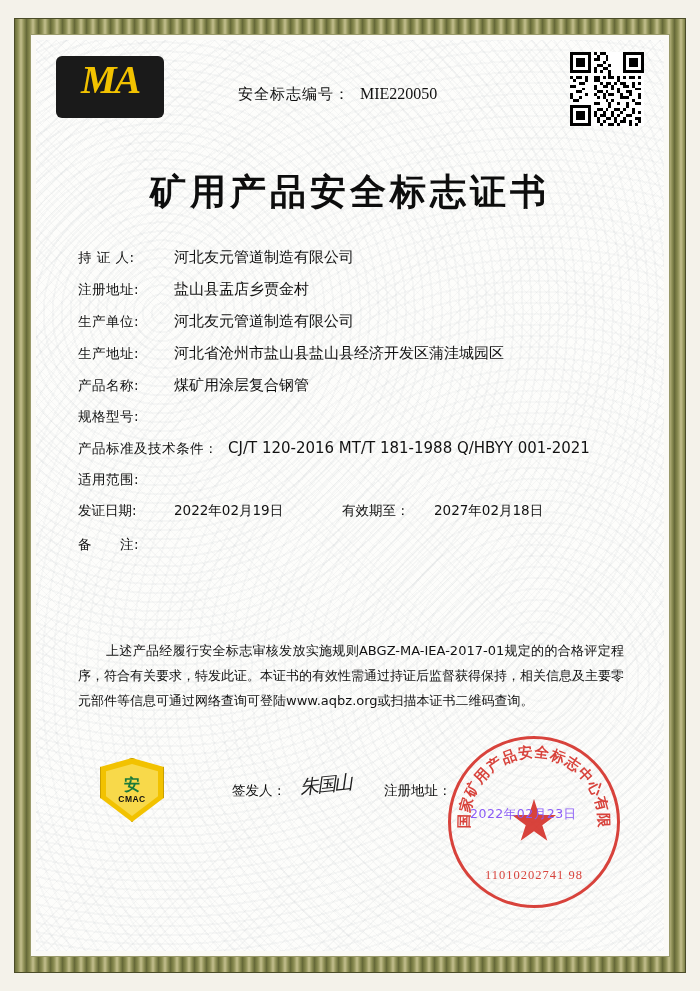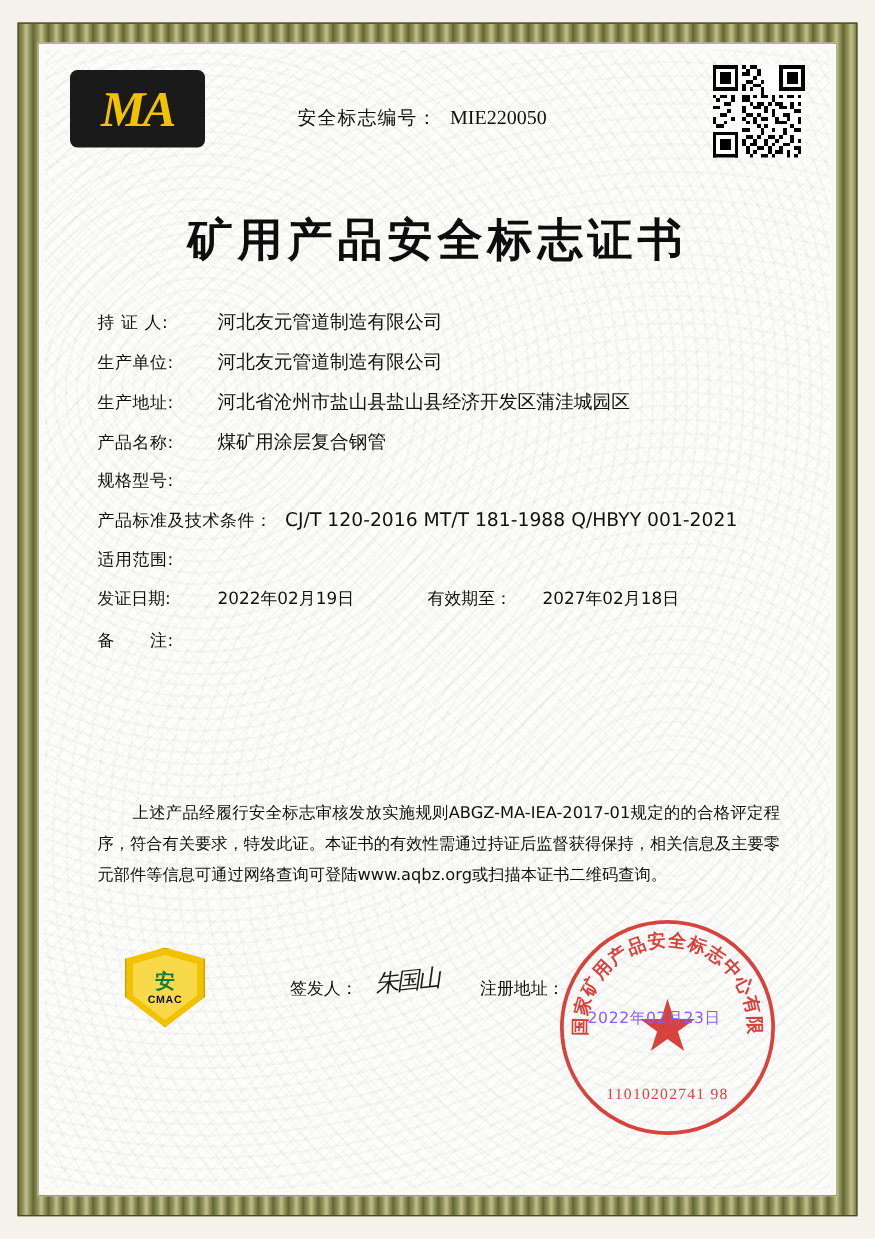--- a/index.html
+++ b/index.html
@@ -64,21 +64,20 @@
   }
 
   
   .ma-logo {
     position: absolute;
     left: 56px; top: 56px;
     width: 108px; height: 62px;
     background: #1a1a1a;
     border-radius: 6px;
     display: flex;
-    align-items: center;
     justify-content: center;
   }
   .ma-logo .ma-text {
     color: #f2c200;
     font-family: "Liberation Serif", serif;
     font-weight: bold;
     font-size: 40px;
     letter-spacing: -2px;
     font-style: italic;
   }
@@ -423,20 +422,24 @@
 
   <div class="title">矿用产品安全标志证书</div>
 
   <div class="fields">
 
     <div class="field-row">
       <span class="field-label">持 证 人:</span>
       <span class="field-value">河北友元管道制造有限公司</span>
     </div>
 
+    <div class="field-row">
+      <span class="field-label">注册地址:</span>
+      <span class="field-value">盐山县盂店乡贾金村</span>
+    </div>
 
     <div class="field-row">
       <span class="field-label">生产单位:</span>
       <span class="field-value">河北友元管道制造有限公司</span>
     </div>
 
     <div class="field-row">
       <span class="field-label">生产地址:</span>
       <span class="field-value">河北省沧州市盐山县盐山县经济开发区蒲洼城园区</span>
     </div>

